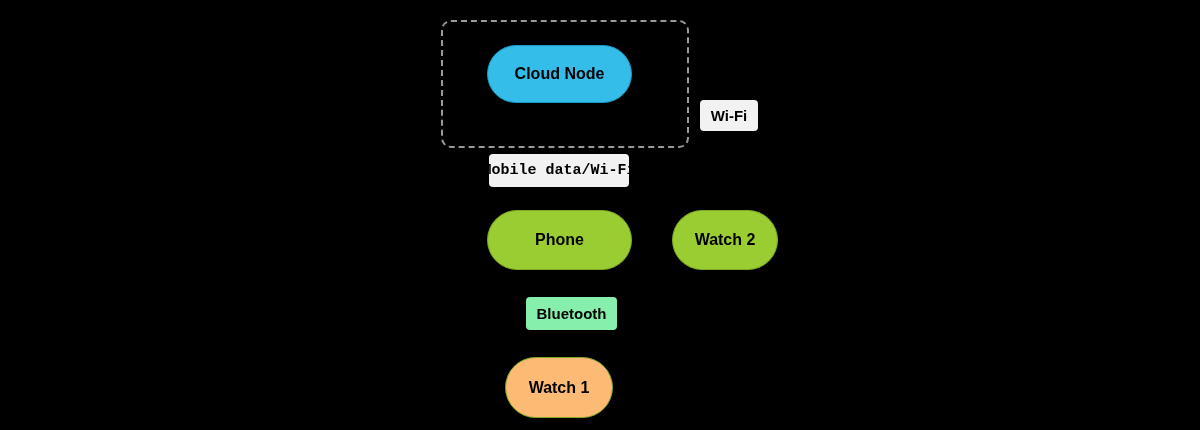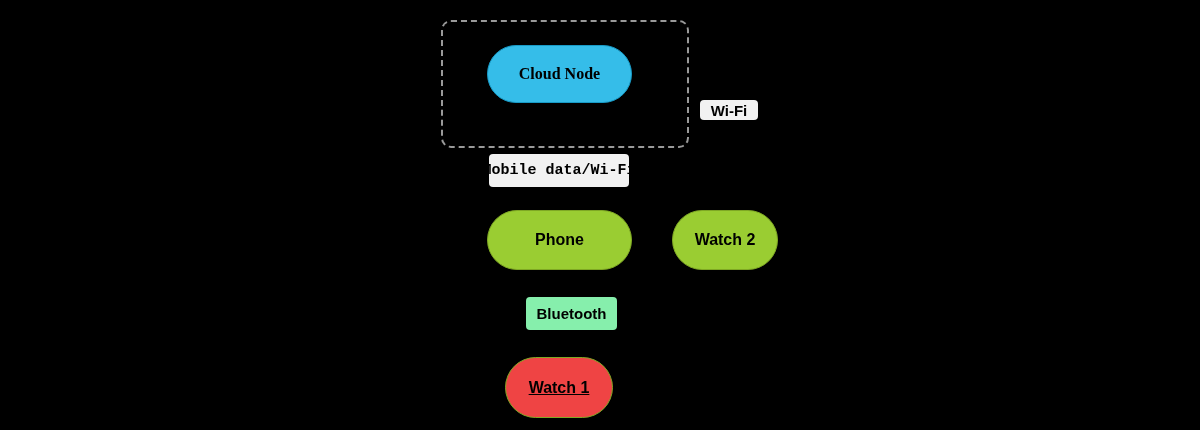--- a/index.html
+++ b/index.html
@@ -49,32 +49,32 @@
     display: flex;
     align-items: center;
     justify-content: center;
     font-weight: bold;
     font-size: 15px;
     color: #000000;
     border-radius: 4px;
     box-sizing: border-box;
     white-space: nowrap;
   }
-  .pos-wifi      { left: 700px; top: 100px; width: 58px;  height: 20px; }
+  .pos-wifi      { left: 700px; top: 100px; width: 58px;  height: 31px; }
   .pos-mobile    { left: 489px; top: 154px; width: 140px; height: 33px; }
   .pos-bluetooth { left: 514px; top: 297px; width: 91px;  height: 33px; }
 </style>
 </head>
 <body>
 
 <div class="canvas">
 
   <div class="cluster"></div>
 
-  <div class="node node-blue pos-cloud" style="background-color: rgb(53, 189, 233); font-family: Liberation Serif, serif;">
+  <div class="node node-blue pos-cloud" style="background-color: rgb(53, 189, 233);">
     <span>Cloud Node</span>
   </div>
 
   <div class="edge-label pos-wifi" style="background-color: rgb(242, 242, 242);">
     <span>Wi-Fi</span>
   </div>
 
   <div class="edge-label pos-mobile" style="background-color: rgb(242, 242, 242); font-family: Liberation Mono, monospace;">
     <span>Mobile data/Wi-Fi</span>
   </div>
@@ -84,17 +84,17 @@
   </div>
 
   <div class="node node-green pos-watch2" style="background-color: rgb(154, 205, 50);">
     <span>Watch 2</span>
   </div>
 
   <div class="edge-label pos-bluetooth" style="background-color: #86efac; margin-left: 12px;">
     <span>Bluetooth</span>
   </div>
 
-  <div class="node node-green pos-watch1" style="background-color: #ef4444; text-decoration: underline;">
+  <div class="node node-green pos-watch1" style="background-color: #fdba74;">
     <span>Watch 1</span>
   </div>
 
 </div>
 
 </body></html>

